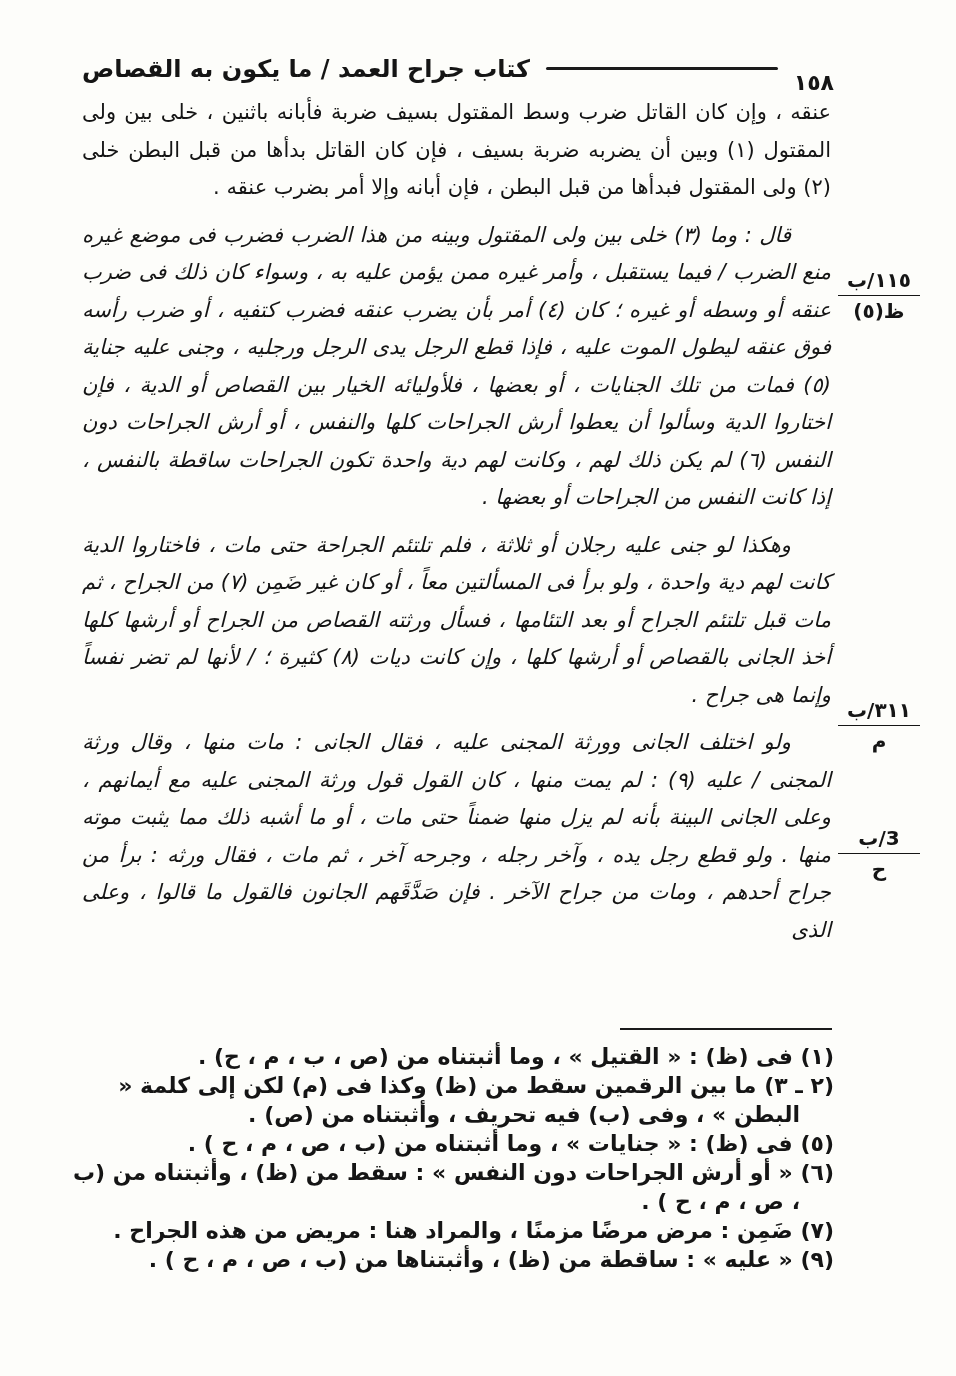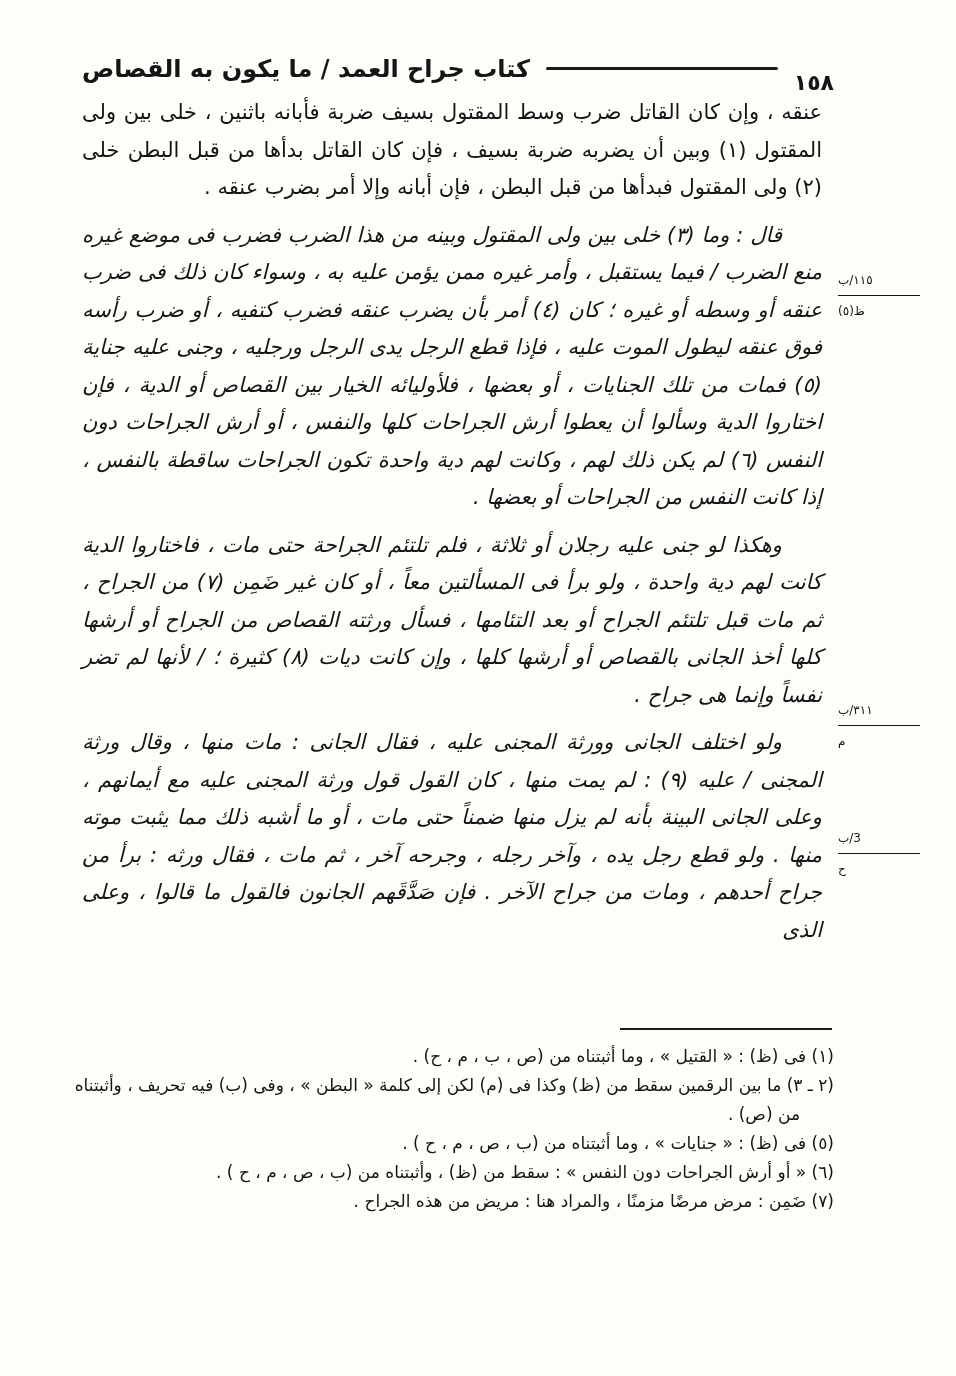--- a/index.html
+++ b/index.html
@@ -54,35 +54,35 @@
   .body-text {
     position: absolute;
     top: 94px;
     right: 122px;
     width: 752px;
     font-size: 21px;
     line-height: 37.5px;
     text-align: justify;
   }
   .para {
-    margin: 0 12px 10px 0;
+    margin: 0 3px 10px 0;
   }
   .para.indent {
     text-indent: 40px;
     font-style: italic;
   }
 
   
   .margin-note {
     position: absolute;
     right: 36px;
     width: 82px;
-    text-align: left;
-    font-size: 12px;
-    font-weight: 400;
+    text-align: center;
+    font-size: 20px;
+    font-weight: 700;
     line-height: 25px;
   }
   .margin-note .mn-line1 {
     display: block;
     border-bottom: 1.5px solid #151515;
     padding-bottom: 2px;
   }
   .margin-note .mn-line2 {
     display: block;
     padding-top: 3px;
@@ -95,23 +95,24 @@
     right: 124px;
     width: 212px;
     height: 2px;
     background: #1b1b1b;
   }
   .footnotes {
     position: absolute;
     top: 1042px;
     right: 122px;
     left: 58px;
-    font-size: 17px;
+    font-size: 22px;
     line-height: 29px;
     text-align: right;
+    font-weight: bold;
   }
   .footnote {
     margin: 0;
     padding-right: 34px;
     text-indent: -34px;
   }
 </style>
 </head>
 <body>
 
@@ -146,15 +147,16 @@
   </aside>
 
   <div class="footnote-rule"></div>
 
   <section class="footnotes">
     <p class="footnote">(١) فى (ظ) : « القتيل » ، وما أثبتناه من (ص ، ب ، م ، ح) .</p>
     <p class="footnote">(٢ ـ ٣) ما بين الرقمين سقط من (ظ) وكذا فى (م) لكن إلى كلمة « البطن » ، وفى (ب) فيه تحريف ، وأثبتناه من (ص) .</p>
     <p class="footnote">(٥) فى (ظ) : « جنايات » ، وما أثبتناه من (ب ، ص ، م ، ح ) .</p>
     <p class="footnote">(٦) « أو أرش الجراحات دون النفس » : سقط من (ظ) ، وأثبتناه من (ب ، ص ، م ، ح ) .</p>
     <p class="footnote">(٧) ضَمِن : مرض مرضًا مزمنًا ، والمراد هنا : مريض من هذه الجراح .</p>
+    <p class="footnote">(٩) « عليه » : ساقطة من (ظ) ، وأثبتناها من (ب ، ص ، م ، ح ) .</p>
   </section>
 
 </div>
 
 </body></html>

